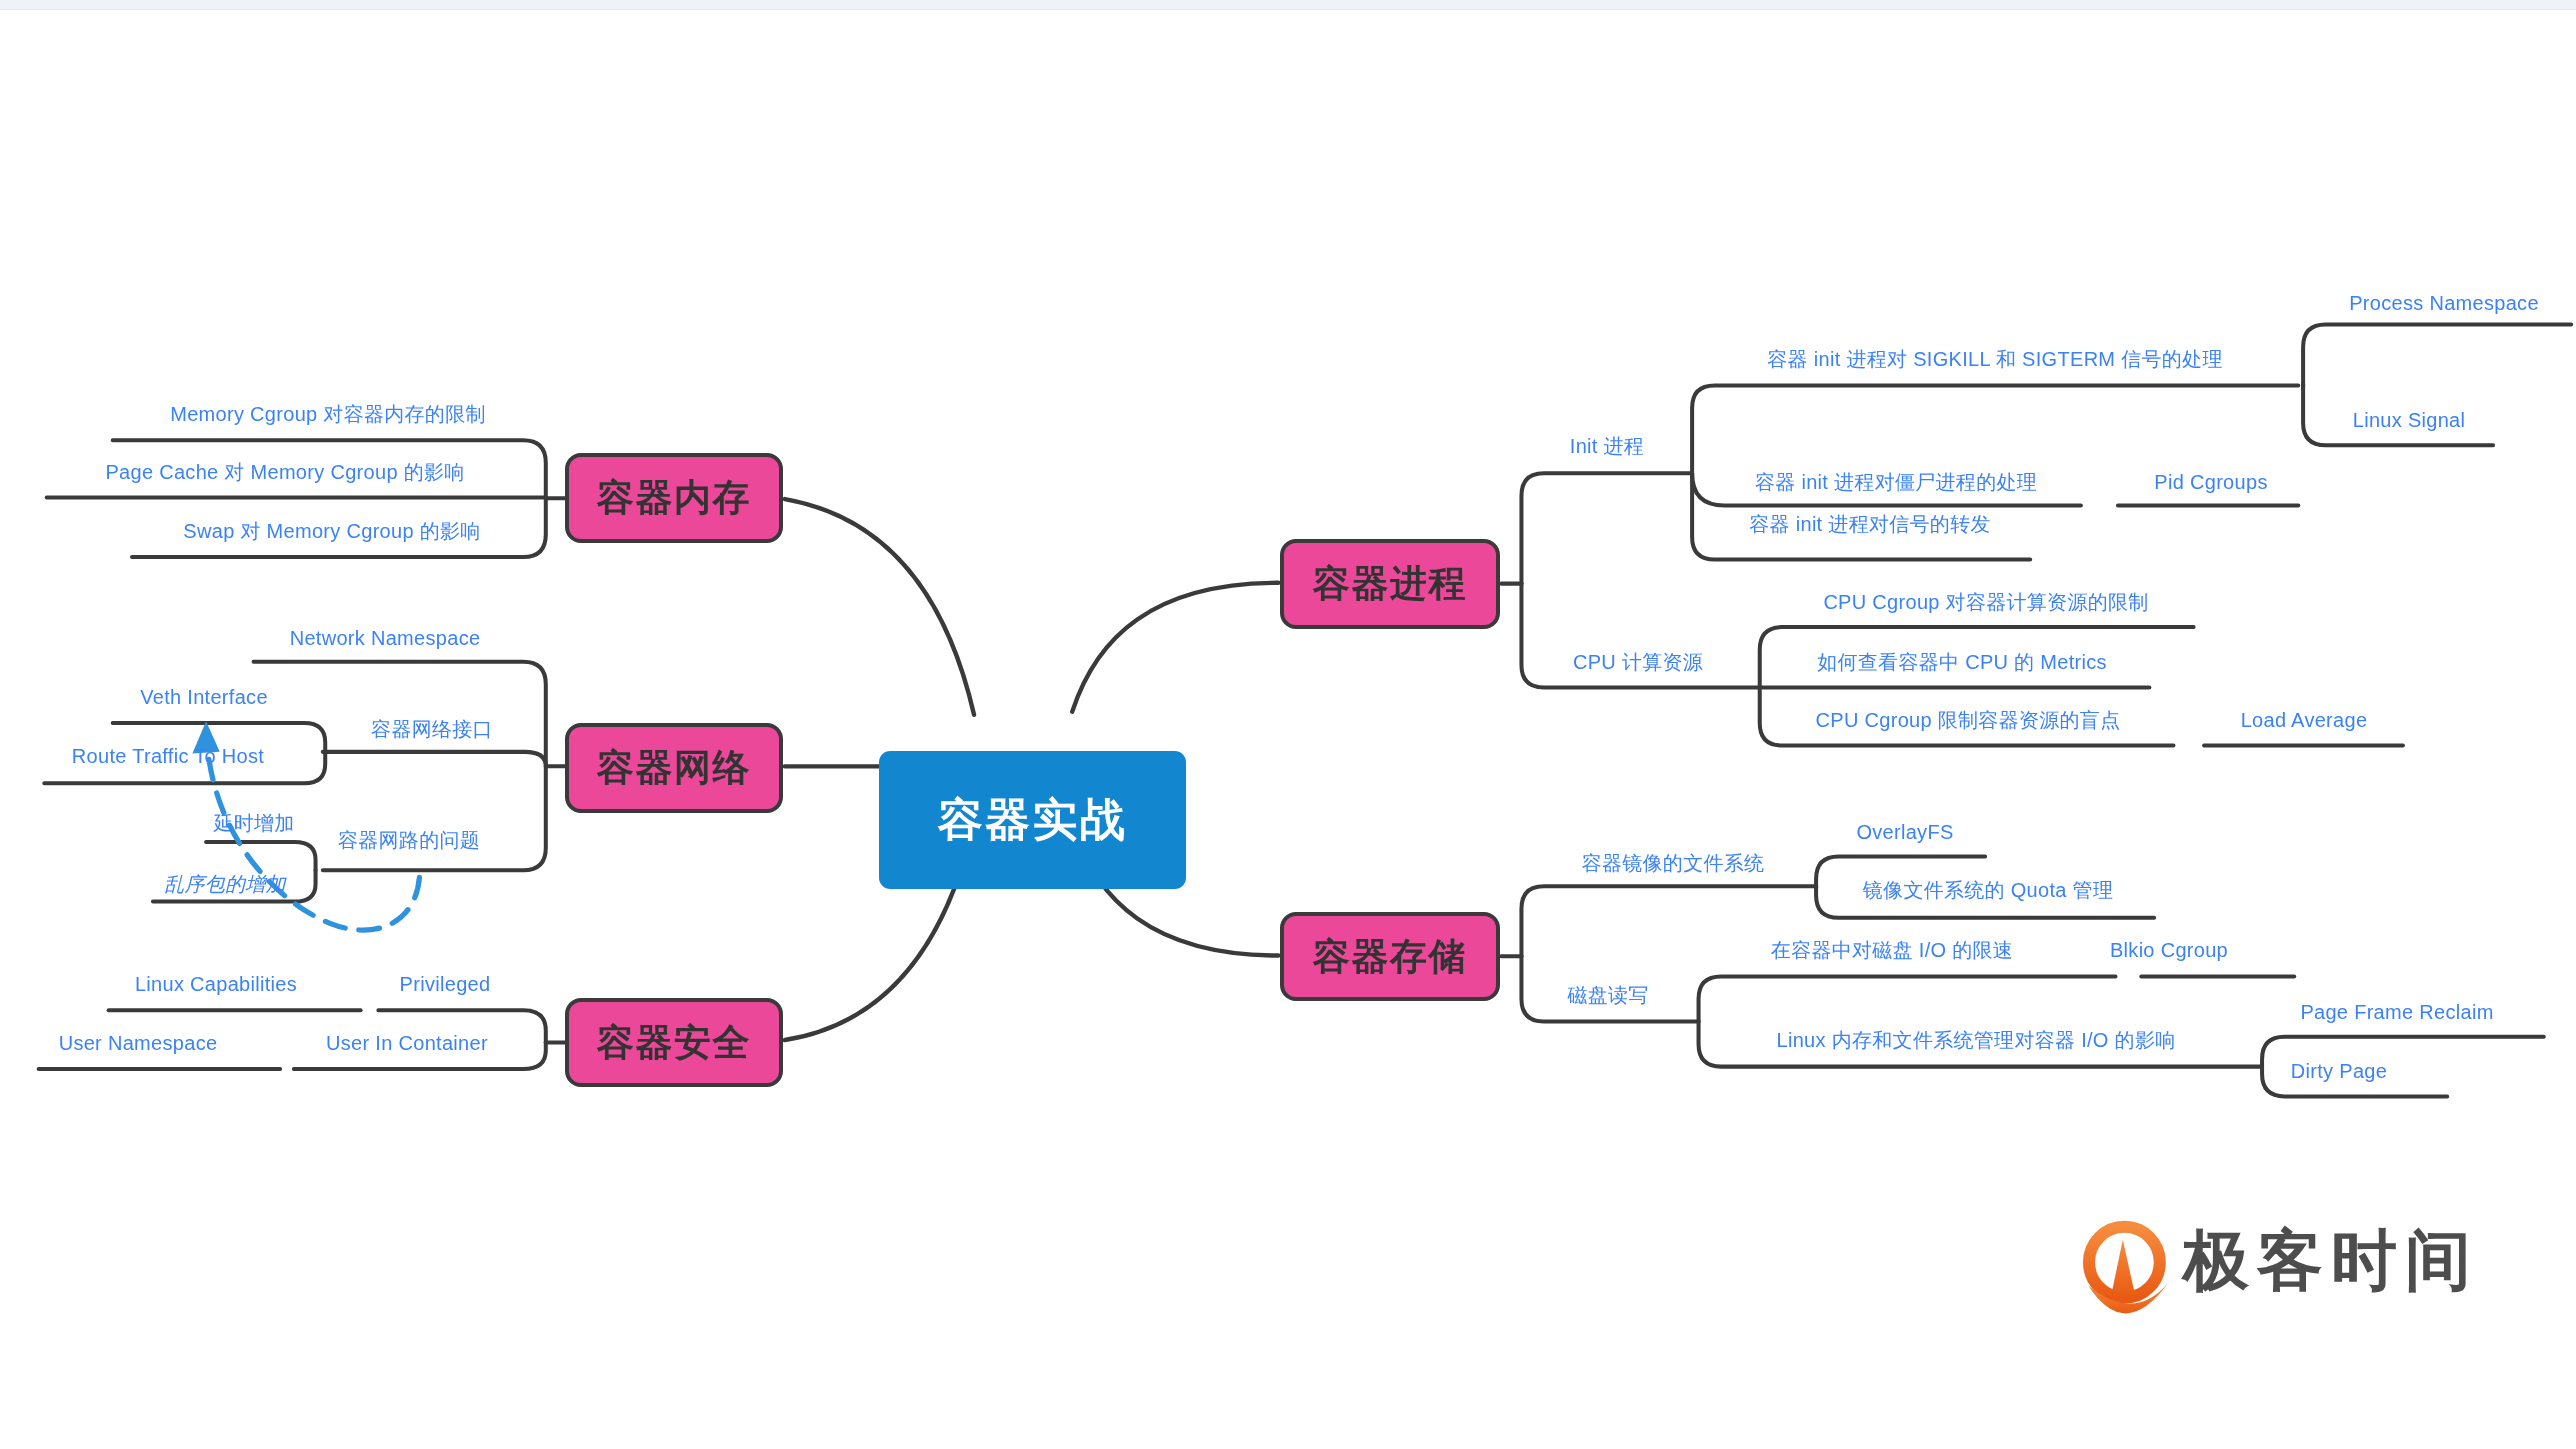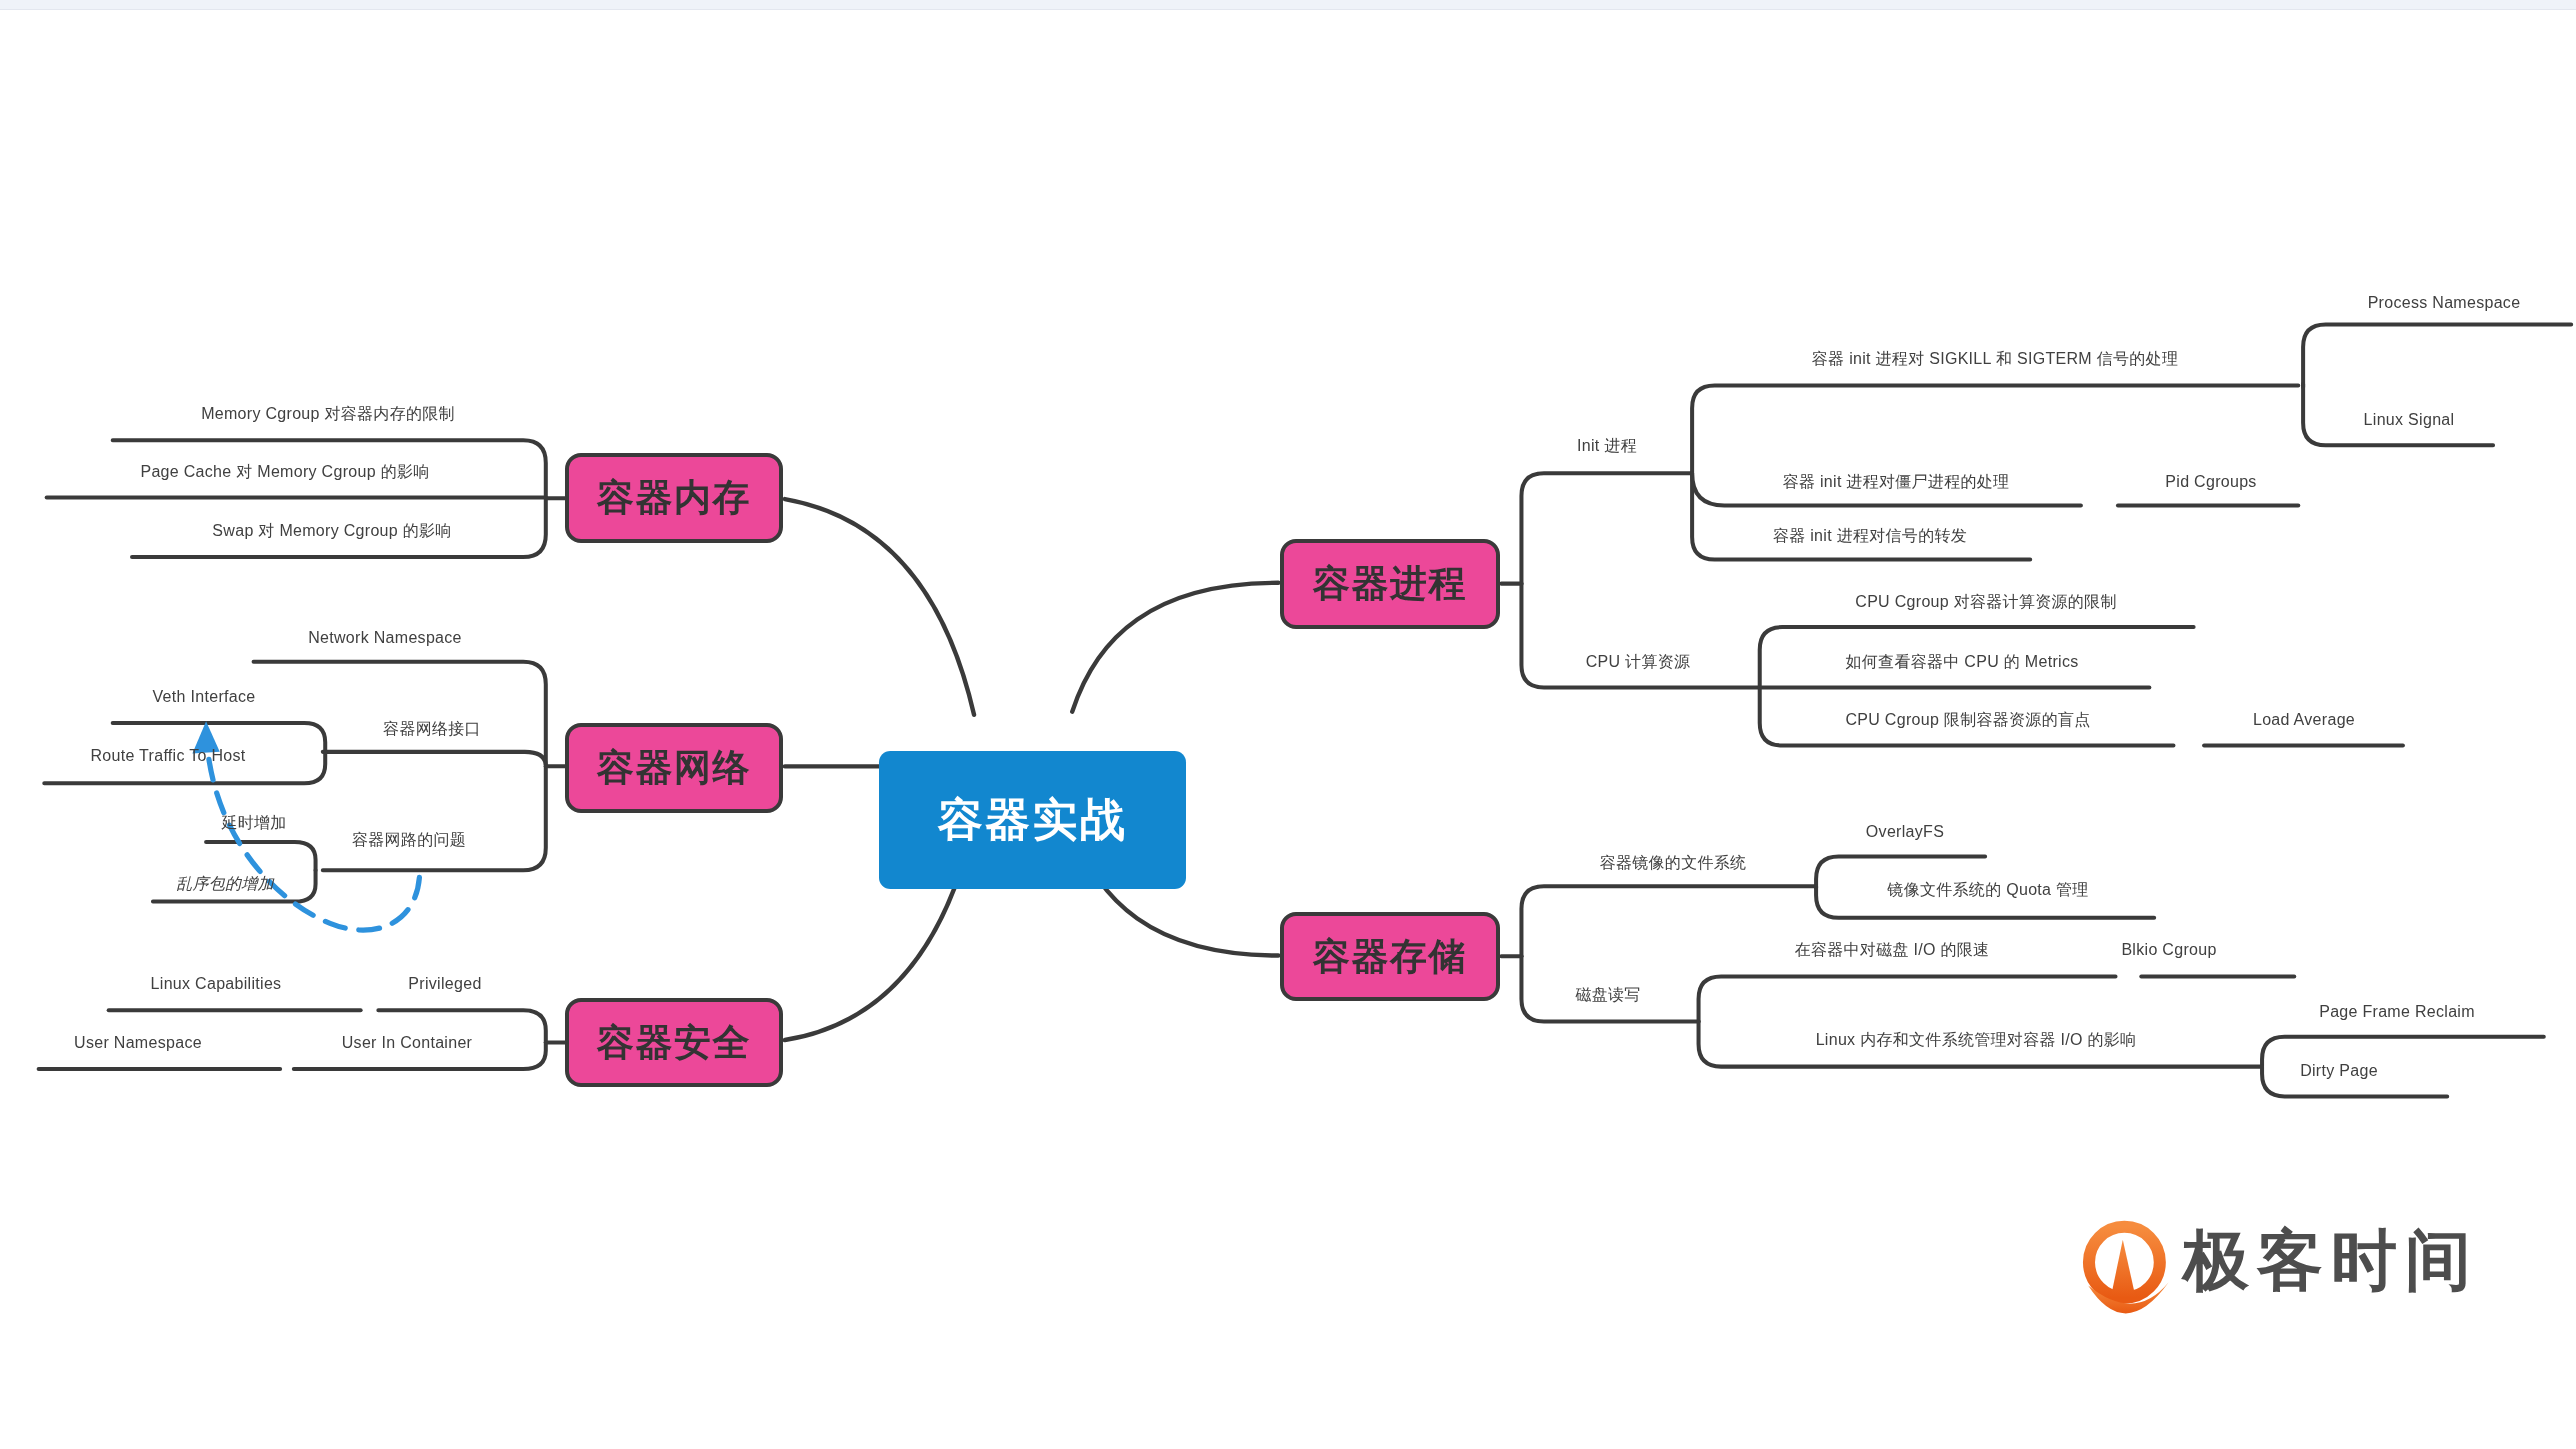--- a/index.html
+++ b/index.html
@@ -3,21 +3,21 @@
 <meta charset="utf-8">
 <style>
   html,body{margin:0;padding:0;background:#ffffff;}
   body{font-family:"Liberation Sans",sans-serif;}
   #canvas{position:relative;width:2576px;height:1449px;background:#ffffff;overflow:hidden;}
   #topbar{position:absolute;left:0;top:0;width:2576px;height:8.9px;background:#eff3f9;border-bottom:0.8px solid #e3e7ef;}
   svg.wires{position:absolute;left:0;top:0;}
   path.l{fill:none;stroke:#3a3a3a;stroke-width:5;stroke-linecap:round;}
   path.l2{fill:none;stroke:#3a3a3a;stroke-width:5.5;stroke-linecap:round;}
   path.rel{fill:none;stroke-width:6.5;stroke-linecap:round;}
-  .leaf{position:absolute;transform:translate(-50%,-50%);font-size:16px;font-weight:500;color:#404040;white-space:nowrap;letter-spacing:0.3px;}
+  .leaf{position:absolute;transform:translate(-50%,-50%);font-size:20px;font-weight:500;color:#3b82f6;white-space:nowrap;letter-spacing:0.3px;}
   .node{position:absolute;background:#ec4899;border:4px solid #3a3a3a;border-radius:16px;display:flex;align-items:center;justify-content:center;font-size:37px;font-weight:700;color:#333333;white-space:nowrap;letter-spacing:1.6px;}
   .root{position:absolute;background:#1287cf;border:none;border-radius:11.3px;display:flex;align-items:center;justify-content:center;font-size:45px;font-weight:700;color:#ffffff;white-space:nowrap;letter-spacing:2.4px;}
   .logotext{position:absolute;transform:translate(-50%,-50%);font-size:66px;font-weight:600;color:#4d4d4d;white-space:nowrap;letter-spacing:8px;}
 </style>
 </head>
 <body>
 
 <div id="canvas">
   <div id="topbar"></div>
 
@@ -114,21 +114,21 @@
   <div class="leaf" style="left:445px;top:984px;">Privileged</div>
   <div class="leaf" style="left:138px;top:1043px;">User Namespace</div>
   <div class="leaf" style="left:407px;top:1043px;">User In Container</div>
 
   <div class="leaf" style="left:1607px;top:446px;">Init 进程</div>
   <div class="leaf" style="left:1995px;top:359px;">容器 init 进程对 SIGKILL 和 SIGTERM 信号的处理</div>
   <div class="leaf" style="left:2444px;top:303px;">Process Namespace</div>
   <div class="leaf" style="left:2409px;top:420px;">Linux Signal</div>
   <div class="leaf" style="left:1896px;top:482px;">容器 init 进程对僵尸进程的处理</div>
   <div class="leaf" style="left:2211px;top:482px;">Pid Cgroups</div>
-  <div class="leaf" style="left:1870px;top:536px;">容器 init 进程对信号的转发</div>
+  <div class="leaf" style="left:1870px;top:524px;">容器 init 进程对信号的转发</div>
   <div class="leaf" style="left:1638px;top:662px;">CPU 计算资源</div>
   <div class="leaf" style="left:1986px;top:602px;">CPU Cgroup 对容器计算资源的限制</div>
   <div class="leaf" style="left:1962px;top:662px;">如何查看容器中 CPU 的 Metrics</div>
   <div class="leaf" style="left:1968px;top:720px;">CPU Cgroup 限制容器资源的盲点</div>
   <div class="leaf" style="left:2304px;top:720px;">Load Average</div>
 
   <div class="leaf" style="left:1673px;top:863px;">容器镜像的文件系统</div>
   <div class="leaf" style="left:1905px;top:832px;">OverlayFS</div>
   <div class="leaf" style="left:1988px;top:890px;">镜像文件系统的 Quota 管理</div>
   <div class="leaf" style="left:1608px;top:995px;">磁盘读写</div>

